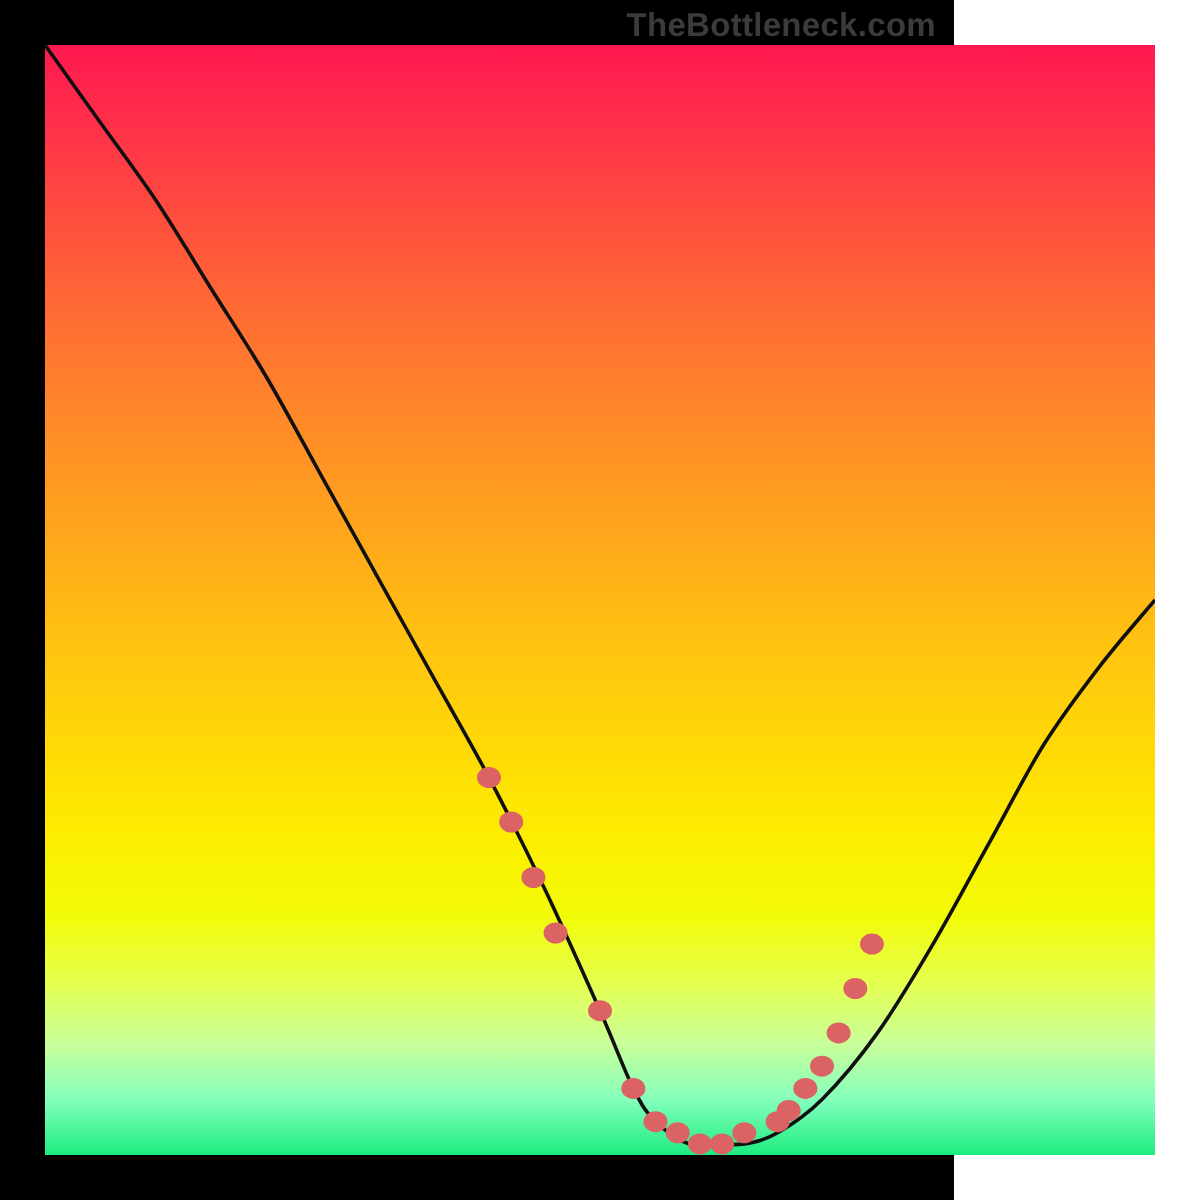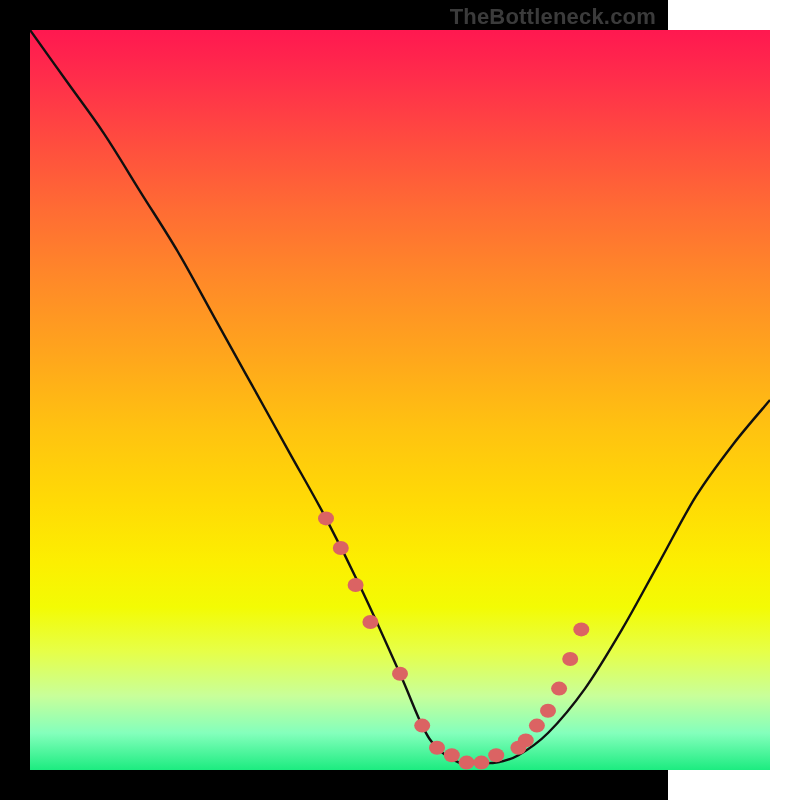--- a/index.html
+++ b/index.html
@@ -9,21 +9,20 @@
     width: 800px;
     height: 800px;
     overflow: hidden;
     font-family: Arial, Helvetica, sans-serif;
   }
   .container {
     width: 636px;
     height: 800px;
     position: relative;
     background: #000000;
-    padding-left: 32px;
   }
   .watermark {
     position: absolute;
     top: 4px;
     right: 12px;
     color: #3b3b3b;
     font-size: 22px;
     font-weight: 600;
     letter-spacing: 0.2px;
     z-index: 5;

